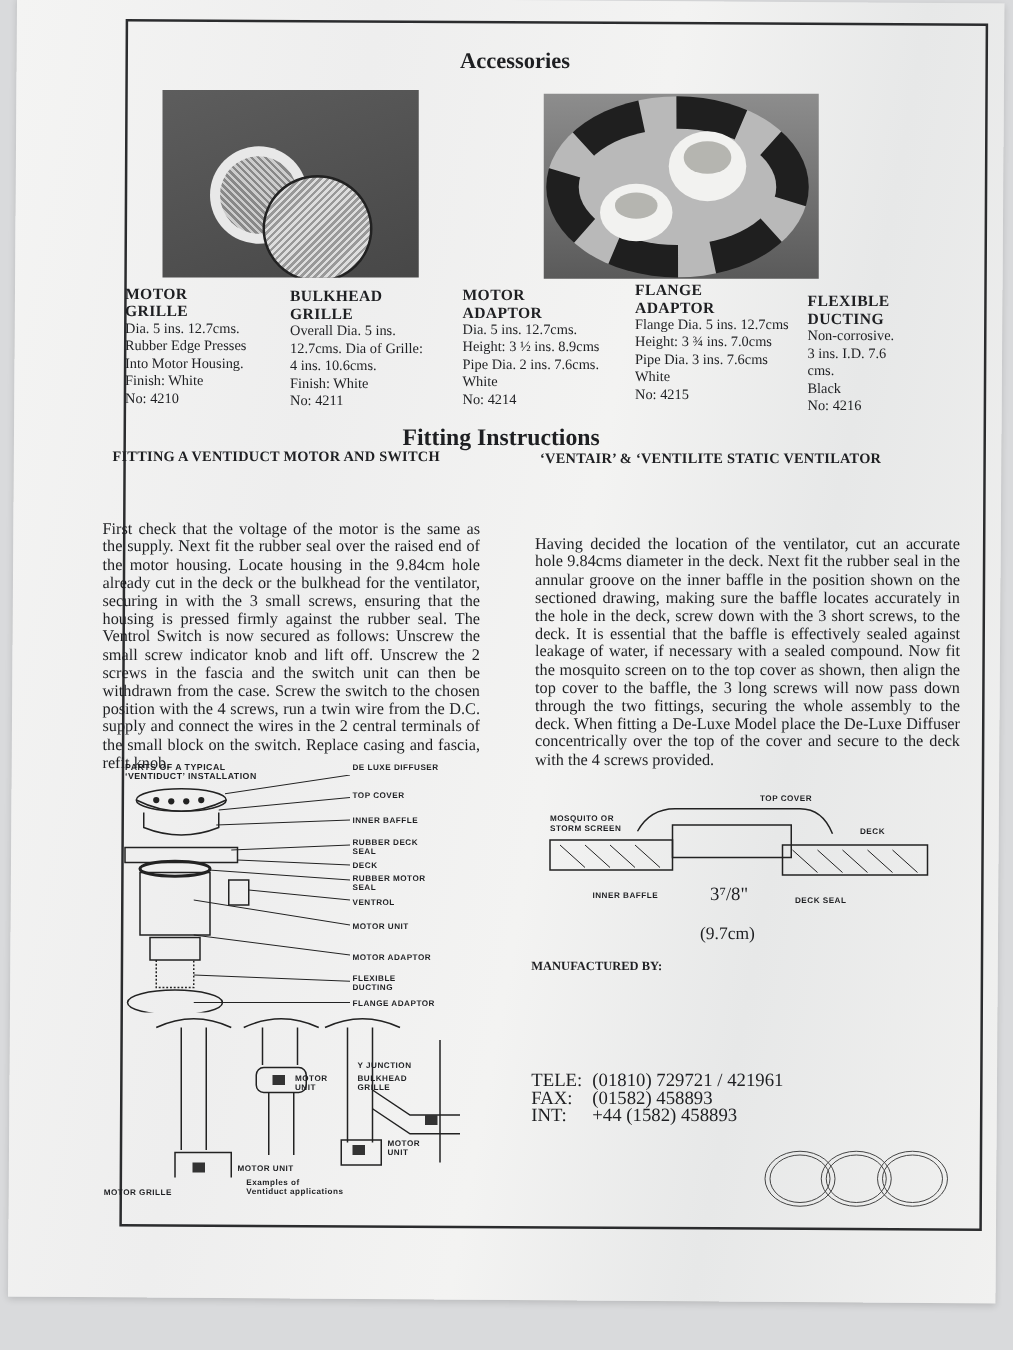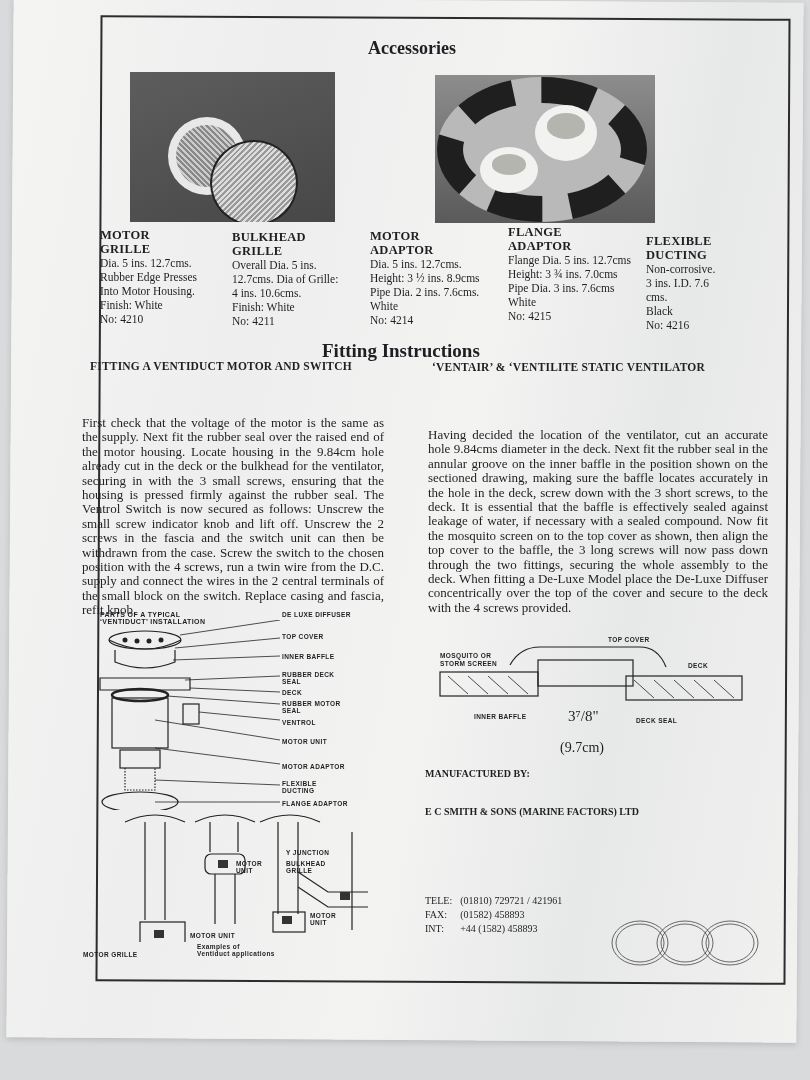--- a/index.html
+++ b/index.html
@@ -34,21 +34,21 @@
   .ring { position:absolute; left:2px; top:2px; width:210px; height:145px; border-radius:50%;
     border:26px dashed #1f1f1f; box-sizing:border-box; background:#b9b9b9; }
   .cup { position:absolute; border-radius:50%; background:#f2f2f0; }
   .cup::after { content:""; position:absolute; left:20%; top:15%; width:60%; height:45%; border-radius:50%; background:#b5b5b0; }
   .acc { position:absolute; font-size:11.5px; line-height:14px; }
   .acc .h { font-weight:bold; font-size:12.5px; line-height:14px; letter-spacing:0.3px; }
   .sec-h { position:absolute; font-weight:bold; font-size:11.5px; letter-spacing:0.2px; }
   .para { position:absolute; font-size:13px; line-height:14.4px; text-align:justify;margin-top:28px; }
   .lbl { position:absolute; font-family:"Liberation Sans", sans-serif; font-weight:bold; font-size:6.5px; line-height:7px; letter-spacing:0.4px; }
   .mfr { position:absolute; font-size:10px; line-height:15.5px;font-weight:bold; }
-  .contact { position:absolute; font-size:10px; line-height:14px;margin-top:36px; }
+  .contact { position:absolute; font-size:15px; line-height:14px; }
   .contact td { padding:0 8px 0 0; }
 </style>
 </head>
 <body>
 
 <div class="sheet"></div>
 <div class="frame"></div>
 
 <div class="abs title" style="left:368px;top:38px;">Accessories</div>
 
@@ -212,21 +212,20 @@
 <div class="lbl" style="left:440px;top:652px;">MOSQUITO OR</div>
 <div class="lbl" style="left:440px;top:660px;">STORM SCREEN</div>
 <div class="lbl" style="left:688px;top:662px;">DECK</div>
 <div class="lbl" style="left:474px;top:713px;">INNER BAFFLE</div>
 <div class="lbl" style="left:636px;top:717px;">DECK SEAL</div>
 <div class="abs" style="left:568px;top:708px;font-size:15px;">3⁷/8"</div>
 <div class="abs" style="left:560px;top:740px;font-size:14px;">(9.7cm)</div>
 
 <div class="mfr" style="left:425px;top:766px;">MANUFACTURED BY:</div>
 <div class="mfr" style="left:425px;top:804px;">
-  <div>E C SMITH &amp; SONS (MARINE FACTORS) LTD</div>
 </div>
 <table class="contact" style="left:425px;top:858px;border-collapse:collapse;">
   <tbody>
       <tr>
         <td>TELE:</td>
         <td>(01810) 729721 / 421961</td>
       </tr>
   <tr>
         <td>FAX:</td>
         <td>(01582) 458893</td>

